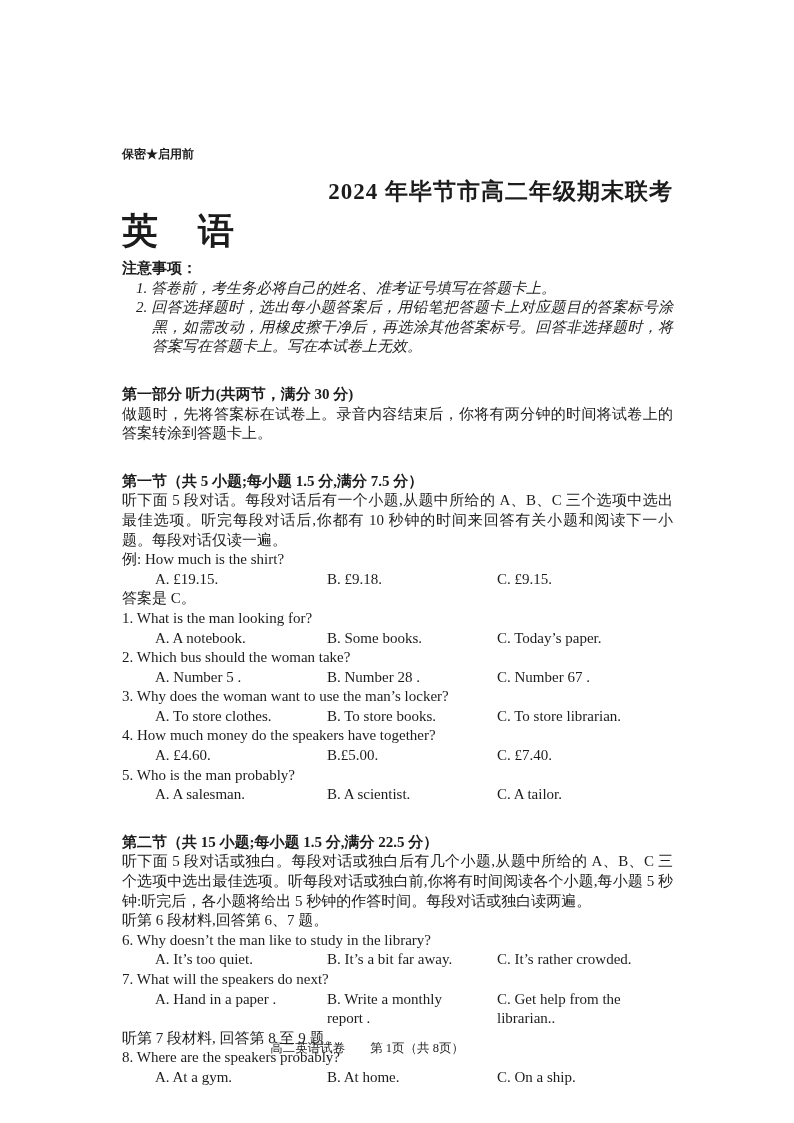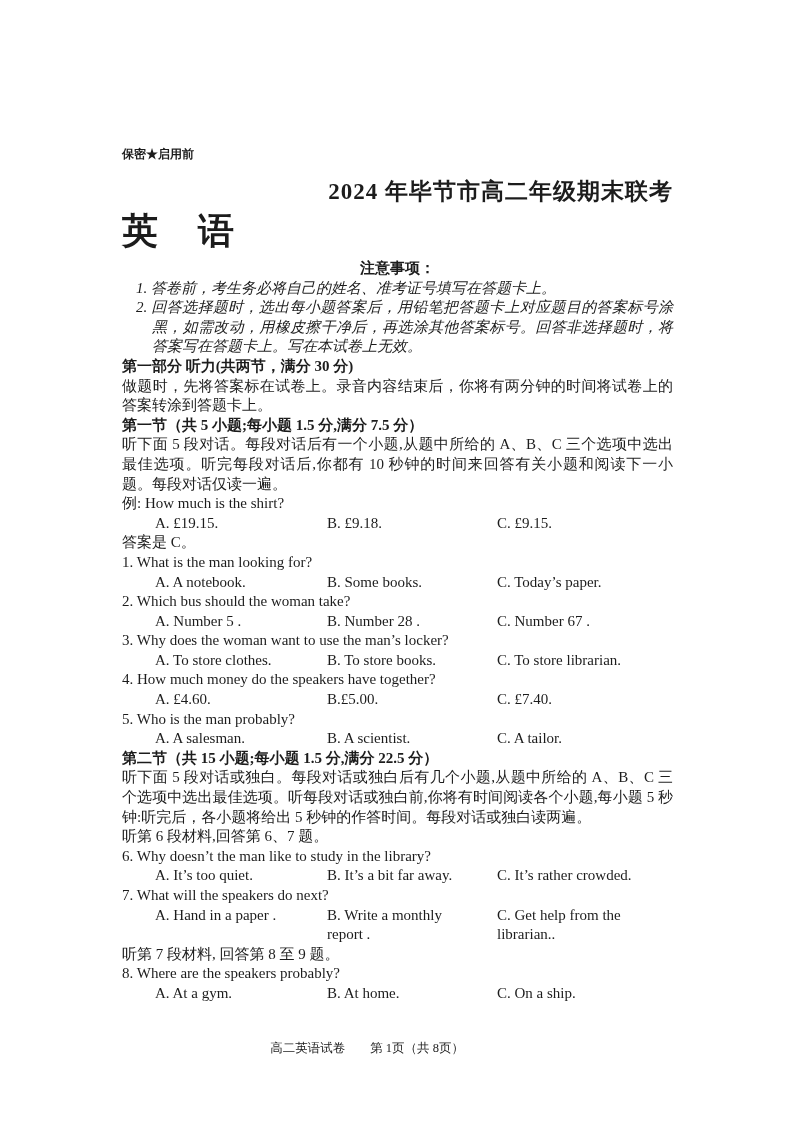--- a/index.html
+++ b/index.html
@@ -32,23 +32,23 @@
     line-height: 30px;
     letter-spacing: 1px;
   }
   .subject {
     font-size: 36px;
     font-weight: 700;
     margin: 5px 0 9px 0;
     line-height: 38px;
     letter-spacing: 2px;
   }
-  p { margin: 0; text-align: center; }
+  p { margin: 0; }
   .para { text-align: justify; }
-  .bold { font-weight: 700; }
+  .bold { font-weight: 700; margin-top: 28px; }
   .notes-heading { font-weight: 700; }
   .note-item {
     padding-left: 30px;
     text-indent: -16px;
     font-style: italic;      
     text-align: justify;
   }
   .opts {
     display: grid;
     grid-template-columns: 172px 170px 1fr;

